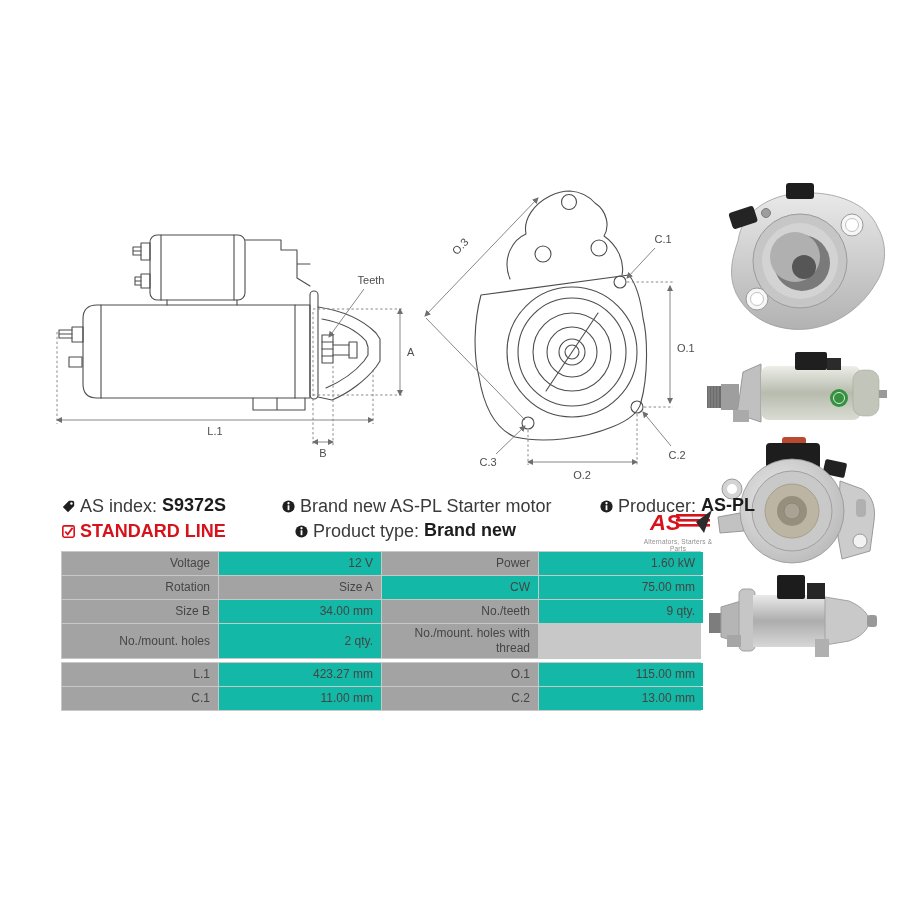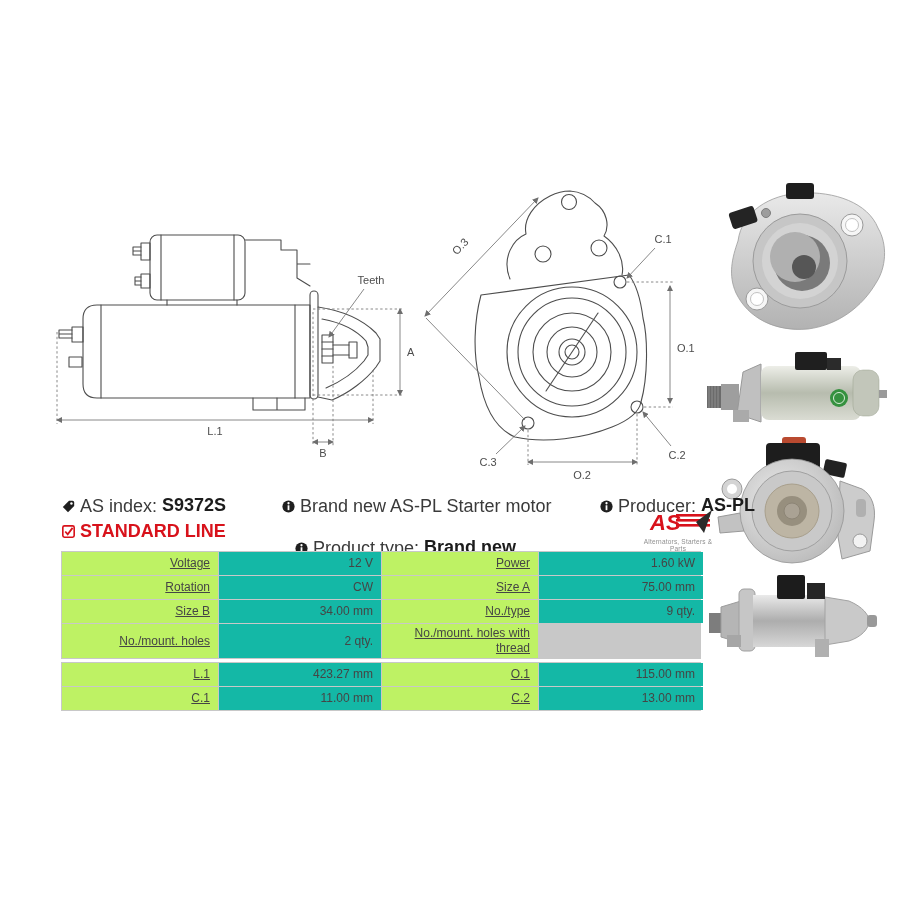--- a/index.html
+++ b/index.html
@@ -21,21 +21,21 @@
   .redline{color:#d8121b;font-weight:bold;}
   .logo-tagline{font-size:6.5px;color:#8f8f8f;letter-spacing:.2px;text-align:center;margin-top:0px;}
 
   
   .tblock{display:grid;grid-template-columns:156px 162px 156px 164px;gap:1px;
           background:#c8c8c8;border:1px solid #c8c8c8;width:638px;}
   .tblock + .tblock{margin-top:3px;}
   .cell{background:#14b8a6;display:flex;align-items:center;justify-content:flex-end;
         padding:2px 8px 2px 5px;font-size:12px;color:#454545;text-align:right;
         min-height:19px;line-height:1.25;box-sizing:content-box;}
-  .cell.lbl{background:#bef264;text-decoration:underline;}
+  .cell.lbl{background:#a3a3a3;}
 </style>
 </head>
 <body>
 
 <div class="page">
 
   <svg class="abs" style="left:55px;top:228px;" width="360" height="245" viewBox="0 0 360 245">
     <defs>
       <marker id="m1" viewBox="0 0 10 10" refX="8.5" refY="5" markerWidth="7" markerHeight="7" orient="auto-start-reverse">
           <path d="M0,0 L10,5 L0,10 Z" fill="#6e6e6e"></path>
@@ -220,21 +220,21 @@
       </svg><span>STANDARD LINE</span>
     </div>
 
     <div class="infoline" style="left:282px;top:495px;">
       <svg class="ic" viewBox="0 0 16 16">
         <circle cx="8" cy="8" r="7.5" fill="#1f1f1f"></circle>
         <rect x="6.9" y="6.5" width="2.2" height="6" fill="#fff"></rect>
           <circle cx="8" cy="4" r="1.4" fill="#fff"></circle>
       </svg><span>Brand new AS-PL Starter motor</span>
     </div>
-    <div class="infoline" style="left:295px;top:537px;">
+    <div class="infoline" style="left:295px;top:520px;">
       <svg class="ic" viewBox="0 0 16 16">
         <circle cx="8" cy="8" r="7.5" fill="#1f1f1f"></circle>
         <rect x="6.9" y="6.5" width="2.2" height="6" fill="#fff"></rect>
           <circle cx="8" cy="4" r="1.4" fill="#fff"></circle>
       </svg><span>Product type:</span>&nbsp;<b>Brand new</b>
     </div>
 
     <div class="infoline" style="left:600px;top:495px;">
       <svg class="ic" viewBox="0 0 16 16">
         <circle cx="8" cy="8" r="7.5" fill="#1f1f1f"></circle>
@@ -255,27 +255,27 @@
   </div>
 
   <div class="abs" style="left:61px;top:551px;">
     <div class="tblock">
       <div class="cell lbl">Voltage</div>
       <div class="cell">12 V</div>
       <div class="cell lbl">Power</div>
       <div class="cell">1.60 kW</div>
 
       <div class="cell lbl">Rotation</div>
+      <div class="cell lbl">Size A</div>
       <div class="cell">CW</div>
-      <div class="cell lbl">Size A</div>
       <div class="cell">75.00 mm</div>
 
       <div class="cell lbl">Size B</div>
       <div class="cell">34.00 mm</div>
-      <div class="cell lbl">No./type</div>
+      <div class="cell lbl">No./teeth</div>
       <div class="cell">9 qty.</div>
 
       <div class="cell lbl">No./mount. holes</div>
       <div class="cell">2 qty.</div>
       <div class="cell lbl">No./mount. holes with thread</div>
     </div>
     <div class="tblock">
       <div class="cell lbl">L.1</div>
       <div class="cell">423.27 mm</div>
       <div class="cell lbl">O.1</div>

